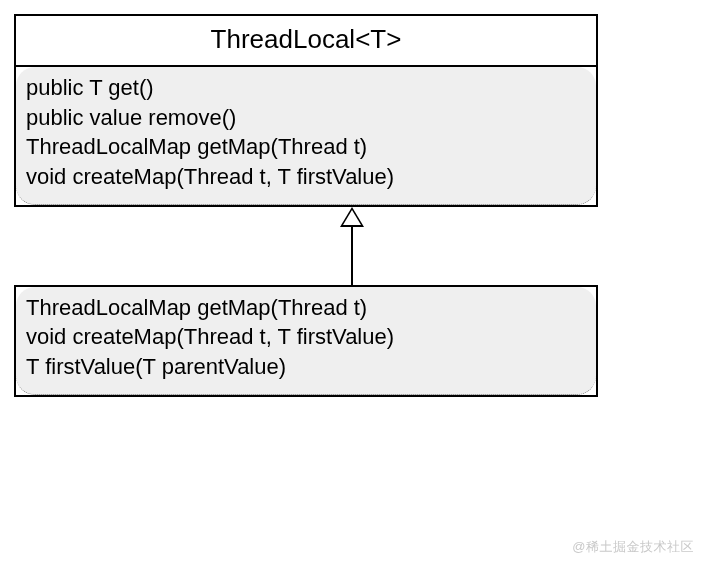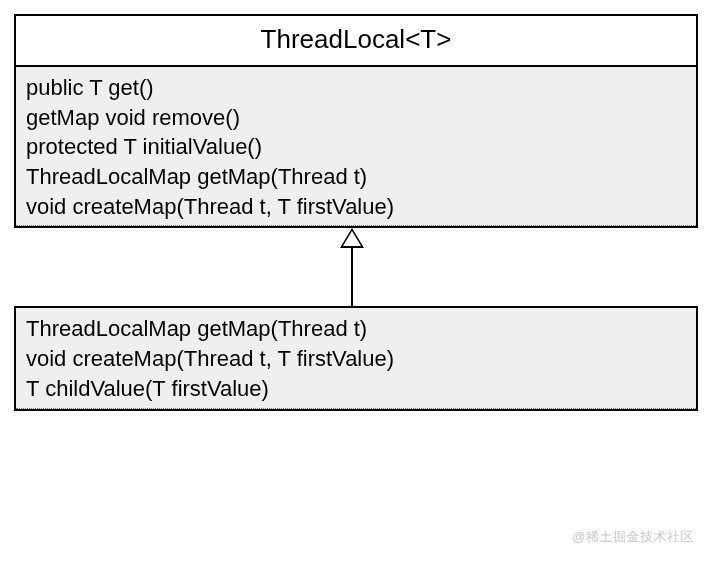--- a/index.html
+++ b/index.html
@@ -8,35 +8,36 @@
     padding: 14px;
     width: 704px;
     height: 568px;
     font-family: "Segoe UI", "Microsoft YaHei", Arial, sans-serif;
     background: #ffffff;
     position: relative;
   }
   .class-box {
     border: 2px solid #000;
     background: #fff;
-    width: 684px;
+    width: 584px;
   }
   .class-title {
     text-align: center;
     font-size: 26px;
     padding: 8px 0 10px 0;
     border-bottom: 2px solid #000;
     background: #fff;
   }
   .class-body {
     background: #efefef;
-    padding: 6px 10px 4px 10px;
+    padding: 6px 10px 12px 10px;
     font-size: 22px;
     line-height: 1.35;
     border-bottom: 1px dotted #777;
+    border-radius: 19px;
   }
   .method-line { white-space: nowrap; }
   .connector {
     display: flex;
     flex-direction: column;
     align-items: center;
     height: 78px;
     justify-content: flex-start;
   }
   .arrow-head {
@@ -56,46 +57,45 @@
     border-bottom: 15px solid #fff;
   }
   .arrow-line {
     width: 2px;
     flex: 1;
     background: #000;
   }
   .watermark {
     position: absolute;
     right: 10px;
-    bottom: 22px;
+    bottom: 12px;
     font-size: 13px;
     color: #c9c9c9;
     letter-spacing: 0.5px;
   }
 </style>
 </head>
 <body>
 
 <div class="class-box">
   <div class="class-title">ThreadLocal&lt;T&gt;</div>
   <div class="class-body">
     <div class="method-line">public T get()</div>
-    <div class="method-line">getMap void remove()</div>
-    <div class="method-line">protected T initialValue()</div>
+    <div class="method-line">public value remove()</div>
     <div class="method-line">ThreadLocalMap getMap(Thread t)</div>
     <div class="method-line">void createMap(Thread t, T firstValue)</div>
   </div>
 </div>
 
 <div class="connector">
   <div class="arrow-head"></div>
   <div class="arrow-line"></div>
 </div>
 
 <div class="class-box">
   <div class="class-body">
     <div class="method-line">ThreadLocalMap getMap(Thread t)</div>
     <div class="method-line">void createMap(Thread t, T firstValue)</div>
-    <div class="method-line">T childValue(T firstValue)</div>
+    <div class="method-line">T firstValue(T parentValue)</div>
   </div>
 </div>
 
 <div class="watermark">@稀土掘金技术社区</div>
 
 </body></html>

